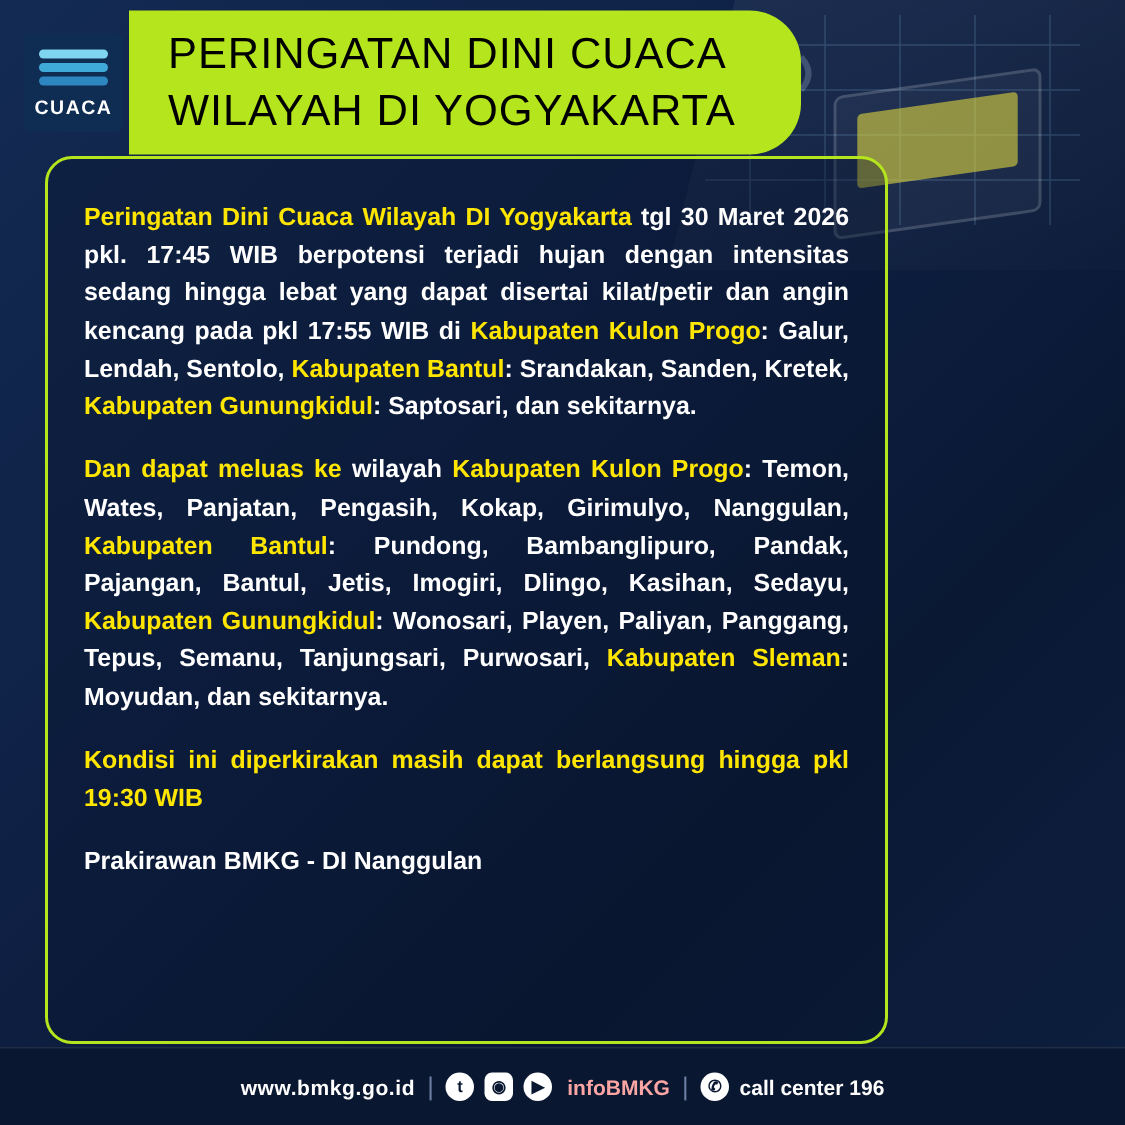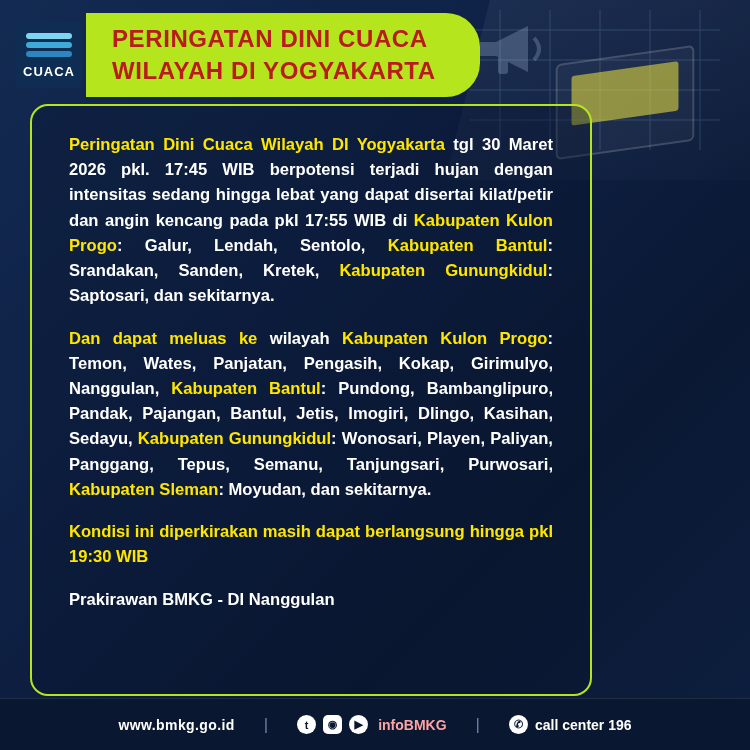--- a/index.html
+++ b/index.html
@@ -89,37 +89,37 @@
     letter-spacing: 1px;
     margin-top: 3px;
   }
   .title-pill {
     background: #b5e61d;
     border-radius: 0 34px 34px 0;
     padding: 10px 44px 10px 26px;
     margin-left: -2px;
   }
   .title-pill .line {
-    color: #b91c1c;
-    font-weight: bold;
-    font-size: 24px;
+    color: #000000;
+    font-weight: normal;
+    font-size: 29px;
     letter-spacing: .6px;
     line-height: 1.32;
     white-space: nowrap;
   }
 
   
   .card {
     position: absolute;
     left: 30px; top: 104px;
     width: 562px; height: 592px;
     border: 2px solid #b5e61d;
     border-radius: 18px;
     background: rgba(8, 20, 44, 0.35);
-    padding: 26px 37px;
+    padding: 26px 24px;
   }
   .para {
     color: #ffffff;
     font-size: 16.6px;
     line-height: 1.52;
     text-align: justify;
     margin-bottom: 17px;
     font-weight: bold;
   }
   .hl { color: #ffe600; }
@@ -129,21 +129,21 @@
   
   .footer {
     position: absolute;
     left: 0; bottom: 0;
     width: 750px; height: 52px;
     background: #0a1730;
     border-top: 1px solid rgba(255,255,255,0.10);
     display: flex;
     align-items: center;
     justify-content: center;
-    gap: 29px;
+    gap: 8px;
   }
   .footer .site {
     color: #ffffff;
     font-size: 14px;
     font-weight: bold;
     letter-spacing: .4px;
   }
   .sep { color: #6b7fa3; font-size: 17px; }
   .social {
     display: flex; align-items: center; gap: 7px;

